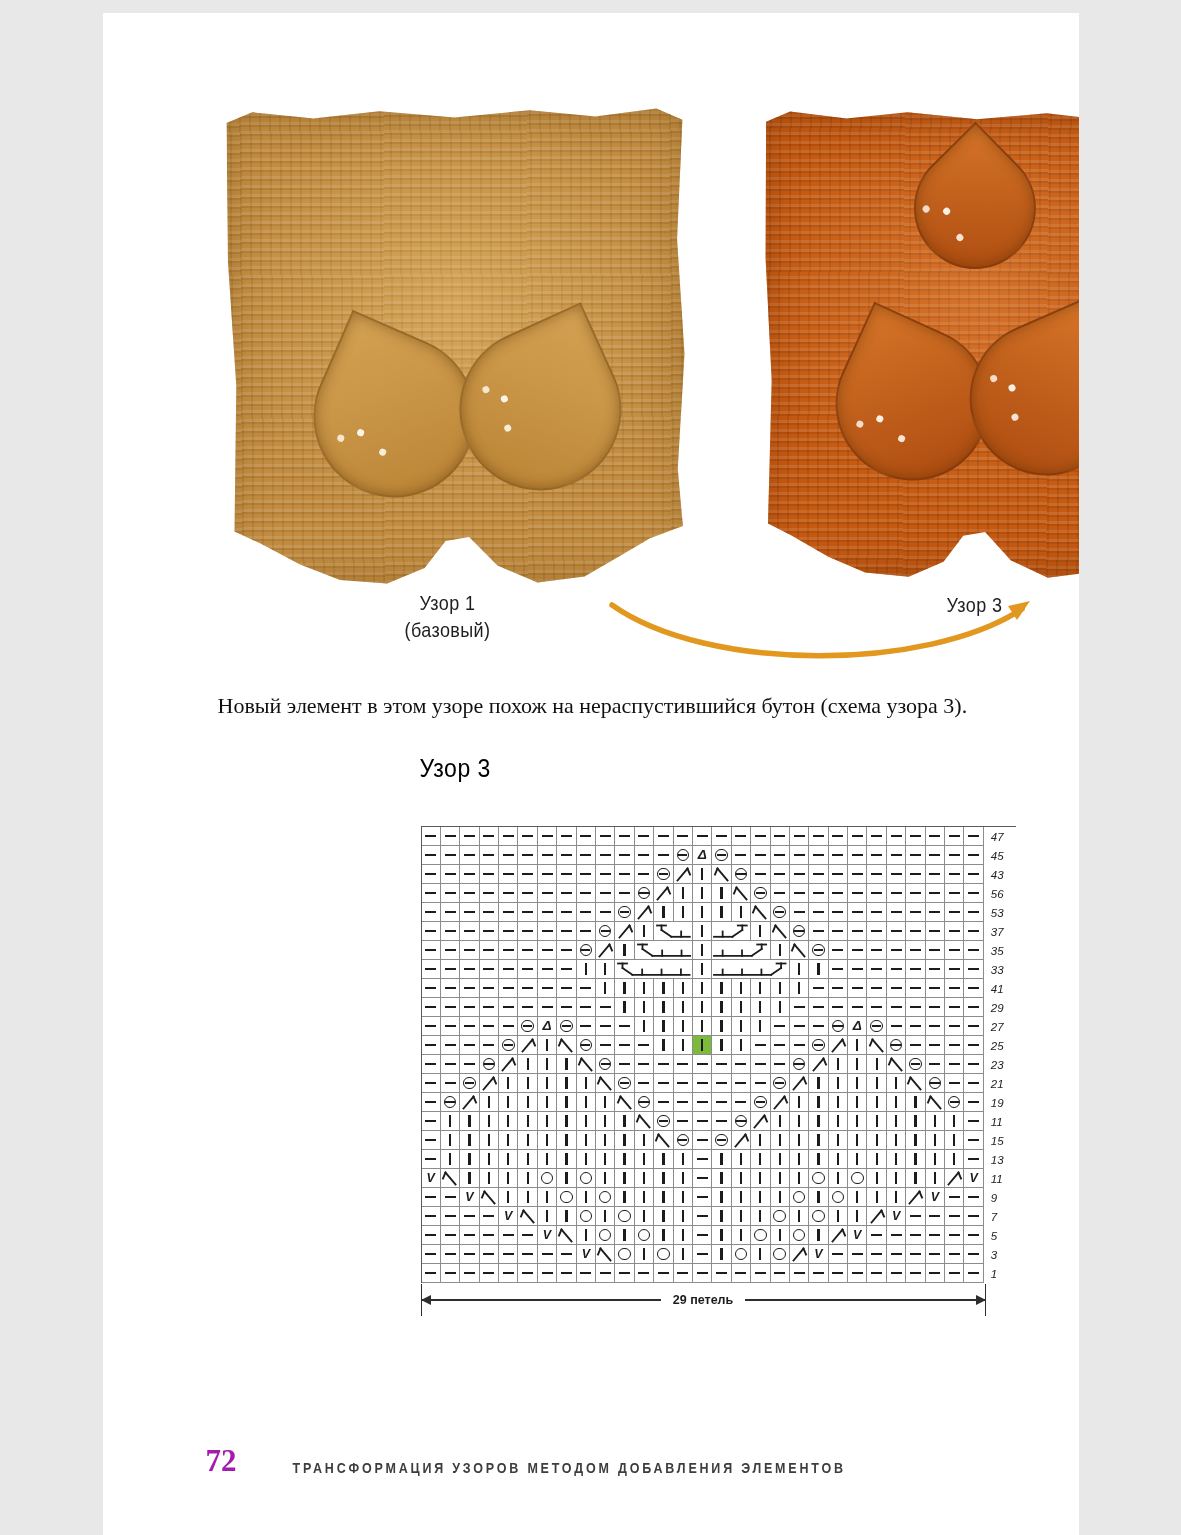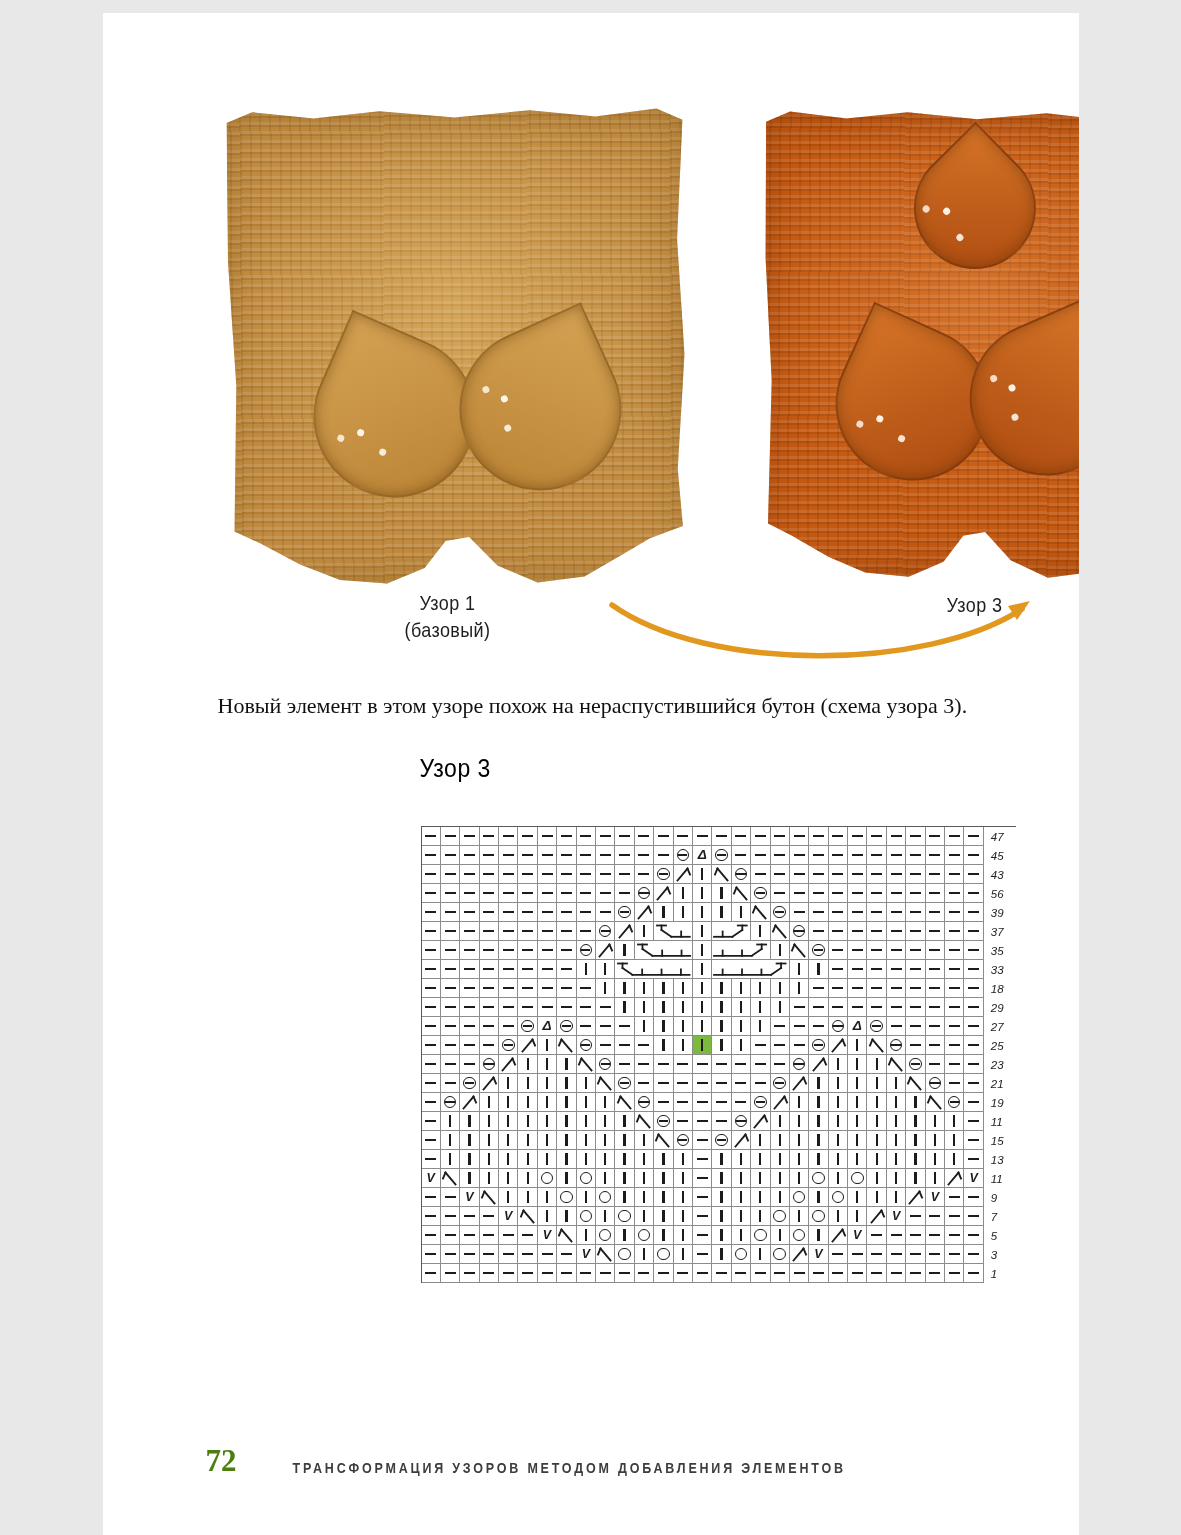--- a/index.html
+++ b/index.html
@@ -63,21 +63,21 @@
     display:flex;align-items:center;}
   .bline{flex:1;height:1.6px;background:#2e2e2e;position:relative;}
   .bline.bl::before{content:"";position:absolute;left:-1px;top:-4.6px;
     border-right:10px solid #2e2e2e;border-top:5px solid transparent;border-bottom:5px solid transparent;}
   .bline.br::before{content:"";position:absolute;right:-1px;top:-4.6px;
     border-left:10px solid #2e2e2e;border-top:5px solid transparent;border-bottom:5px solid transparent;}
   .bracket span{padding:0 12px;font-size:12.5px;font-weight:700;color:#1c1c1c;}
 
   
   .pagenum{position:absolute;left:103px;top:1430px;font-family:"Liberation Serif",serif;
-    font-size:31px;font-weight:700;color:#4d7c0f;}
+    font-size:31px;font-weight:700;color:#a21caf;}
   .foot-title{position:absolute;left:190px;top:1447px;font-size:12.5px;font-weight:700;
     letter-spacing:2.8px;color:#3d3d3d;transform:scaleY(1.15);transform-origin:left top;}
 </style>
 </head>
 <body>
 
 <div class="page">
 
   <div class="swatch" style="left:118px;top:94px;width:470px;height:478px;transform:rotate(-.4deg);">
     <div class="knit knit-l">
@@ -562,21 +562,21 @@
       </div>
       <div class="cell">
         <i class="s-dash"></i>
       </div>
       <div class="cell">
         <i class="s-dash"></i>
       </div>
       <div class="cell">
         <i class="s-dash"></i>
       </div>
-      <div class="cell rn">39</div>
+      <div class="cell rn">53</div>
       <div class="cell">
         <i class="s-dash"></i>
       </div>
       <div class="cell">
         <i class="s-dash"></i>
       </div>
       <div class="cell">
         <i class="s-dash"></i>
       </div>
       <div class="cell">
@@ -944,21 +944,21 @@
       </div>
       <div class="cell">
         <i class="s-dash"></i>
       </div>
       <div class="cell">
         <i class="s-dash"></i>
       </div>
       <div class="cell">
         <i class="s-dash"></i>
       </div>
-      <div class="cell rn">18</div>
+      <div class="cell rn">41</div>
       <div class="cell">
         <i class="s-dash"></i>
       </div>
       <div class="cell">
         <i class="s-dash"></i>
       </div>
       <div class="cell">
         <i class="s-dash"></i>
       </div>
       <div class="cell">
@@ -2357,17 +2357,22 @@
       </div>
       <div class="cell">
         <i class="s-dash"></i>
       </div>
       <div class="cell">
         <i class="s-dash"></i>
       </div>
       <div class="cell rn">1</div>
     </div>
 
+  <div class="bracket">
+    <div class="bline bl"></div>
+    <span>29 петель</span>
+    <div class="bline br"></div>
+  </div>
 
   <div class="pagenum">72</div>
   <div class="foot-title">ТРАНСФОРМАЦИЯ УЗОРОВ МЕТОДОМ ДОБАВЛЕНИЯ ЭЛЕМЕНТОВ</div>
 
 </div>
 
 </body></html>

